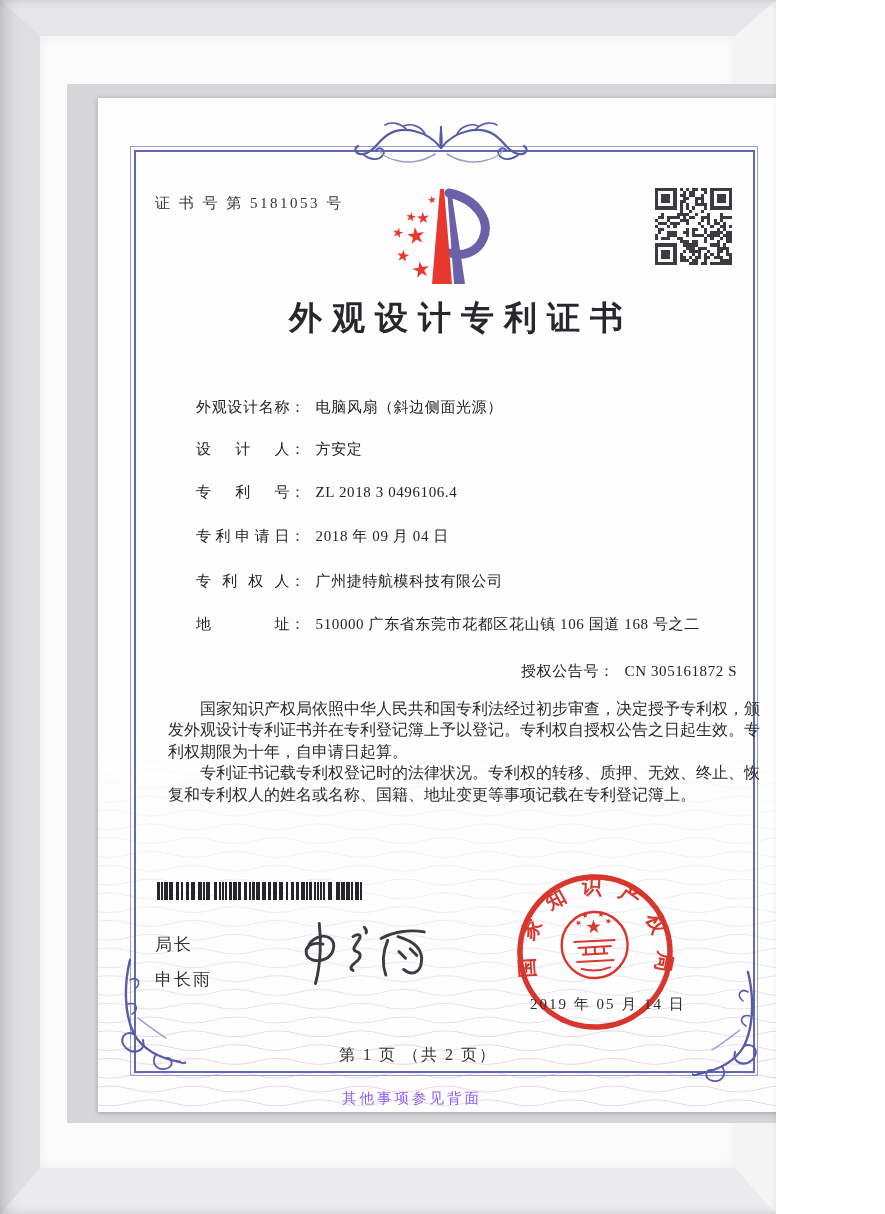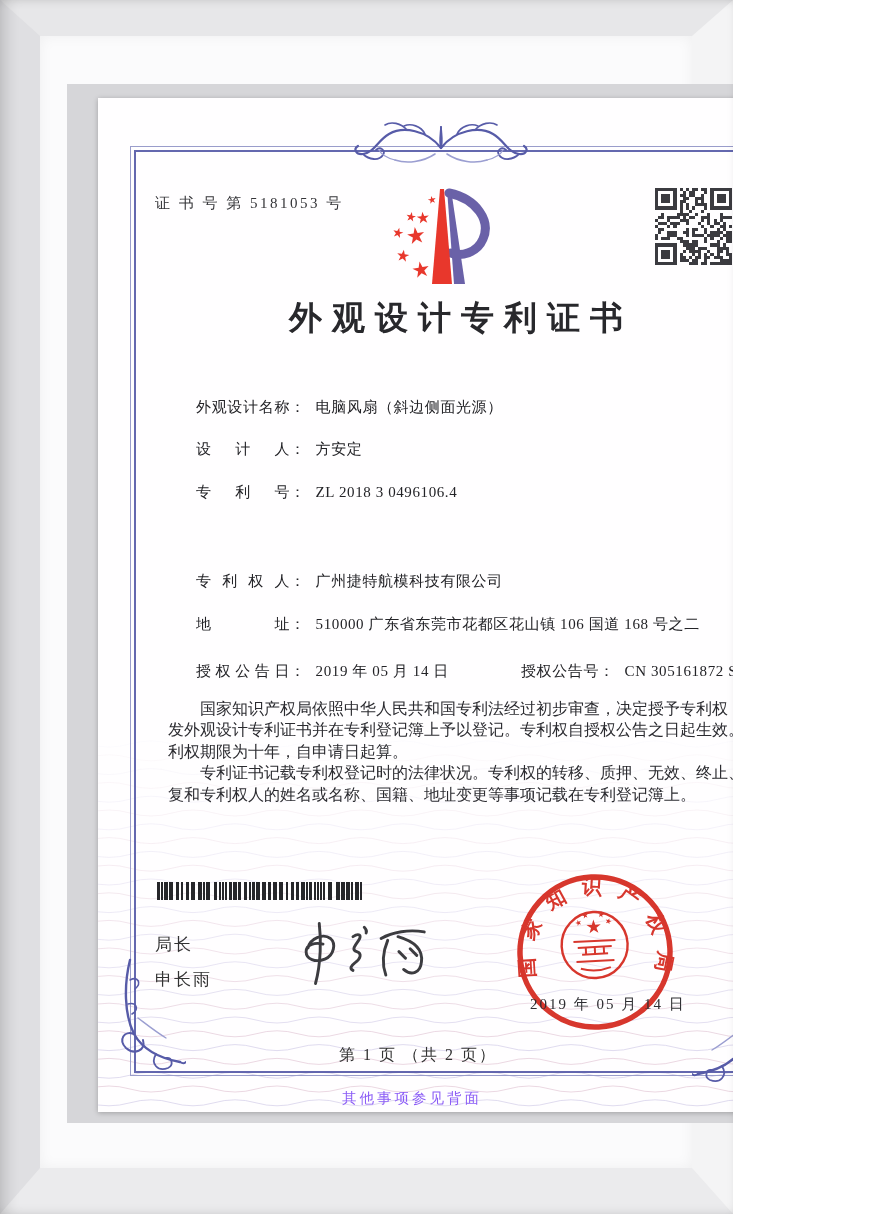--- a/index.html
+++ b/index.html
@@ -1,17 +1,17 @@
 <!DOCTYPE html>
 <html style="--blue: #575ba8; --seal-red: #d5281e; --logo-red: #e8372c; --logo-purple: #6a61a8;"><head>
 <meta charset="utf-8">
 <style>
   html,body{margin:0;padding:0;background:#fff;}
   .photo{position:relative;width:733px;height:1214px;overflow:hidden;background:#f2f2f3;
-         font-family:"Liberation Serif", serif;}
+         font-family:"Liberation Serif", serif;padding-left:43px;}
   
   .frame-face{position:absolute;inset:0;border-style:solid;border-width:36px 41px 46px 40px;
               border-color:#e7e7e9 #f4f4f5 #ebebed #dfdfe2;box-sizing:border-box;}
   .photo-shade{position:absolute;inset:0;pointer-events:none;
                box-shadow:inset 14px 0 16px -10px rgba(0,0,0,.18), inset 0 8px 10px -7px rgba(0,0,0,.10),
                           inset -6px 0 10px -7px rgba(0,0,0,.06), inset 0 -8px 12px -8px rgba(0,0,0,.10);}
   .mat{position:absolute;left:40px;top:36px;right:41px;bottom:46px;background:#fbfbfc;
        box-shadow:inset 0 0 14px rgba(0,0,0,.05);}
   .recess{position:absolute;left:67px;top:84px;width:746px;height:1039px;background:#d6d6d9;}
   .paper{position:absolute;left:98px;top:98px;width:685px;height:1014px;background:#fffeff;
@@ -375,28 +375,28 @@
 
     <div class="frow" style="top:300px">
       <span class="flabel">外观设计名称</span><span>：</span><span class="fvalue">电脑风扇（斜边侧面光源）</span>
     </div>
     <div class="frow" style="top:342px">
       <span class="flabel">设 计 人</span><span>：</span><span class="fvalue">方安定</span>
     </div>
     <div class="frow" style="top:385px">
       <span class="flabel">专 利 号</span><span>：</span><span class="fvalue">ZL 2018 3 0496106.4</span>
     </div>
+    <div class="frow" style="top:429px">
+      <span class="flabel">专利申请日</span><span>：</span><span class="fvalue">2018 年 09 月 04 日</span>
+    </div>
     <div class="frow" style="top:474px">
       <span class="flabel">专 利 权 人</span><span>：</span><span class="fvalue">广州捷特航模科技有限公司</span>
     </div>
     <div class="frow" style="top:517px">
       <span class="flabel">地 址</span><span>：</span><span class="fvalue">510000 广东省东莞市花都区花山镇 106 国道 168 号之二</span>
-    </div>
-    <div class="frow" style="top:564px">
-      <span class="flabel">授权公告日</span><span>：</span><span class="fvalue">2019 年 05 月 14 日</span>
     </div>
     <div class="frow frow2" style="top:564px">
       <span>授权公告号</span><span>：</span><span class="fvalue">CN 305161872 S</span>
     </div>
 
     <div class="paras">
       <p>国家知识产权局依照中华人民共和国专利法经过初步审查，决定授予专利权，颁发外观设计专利证书并在专利登记簿上予以登记。专利权自授权公告之日起生效。专利权期限为十年，自申请日起算。</p>
       <p>专利证书记载专利权登记时的法律状况。专利权的转移、质押、无效、终止、恢复和专利权人的姓名或名称、国籍、地址变更等事项记载在专利登记簿上。</p>
     </div>
 

